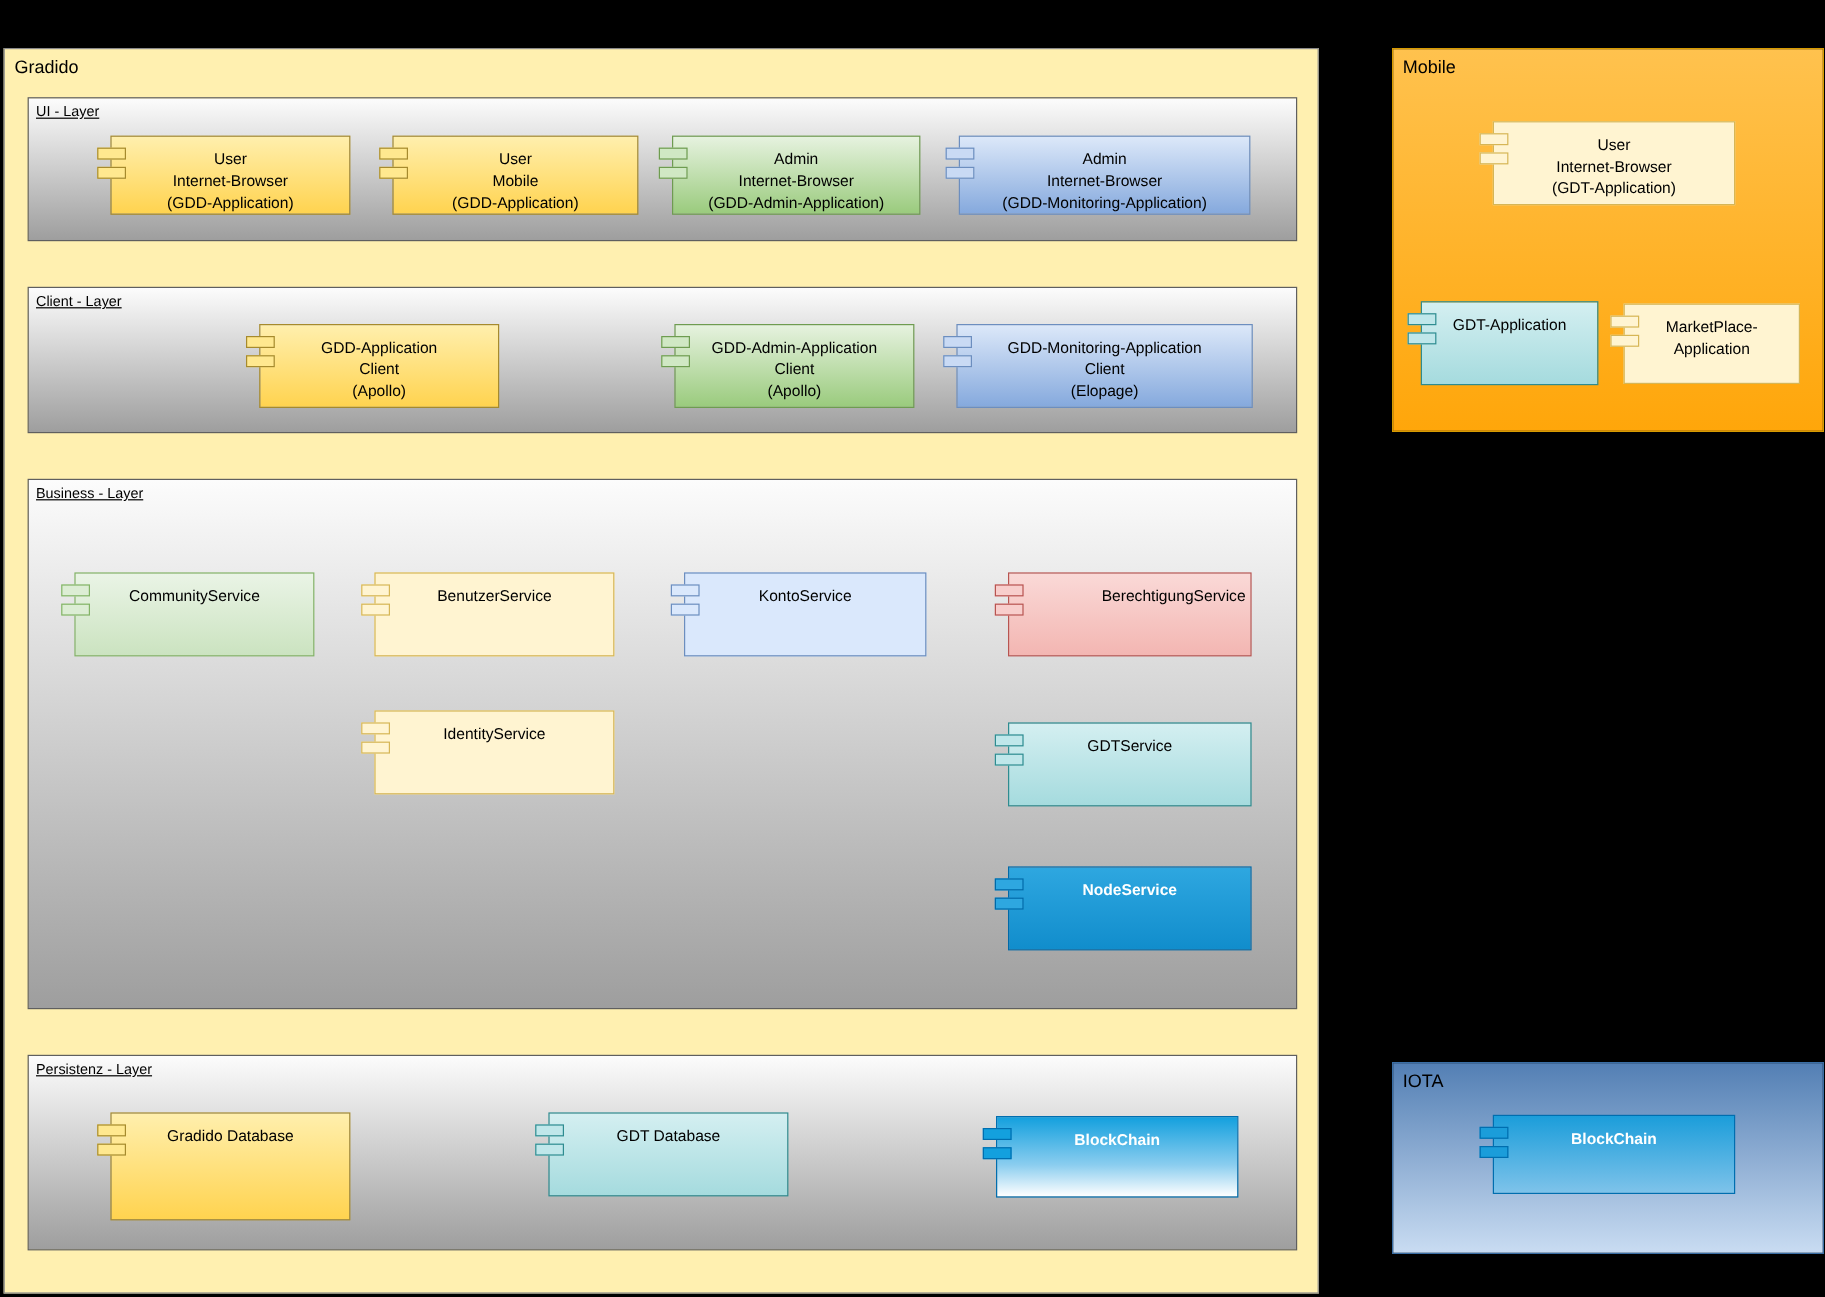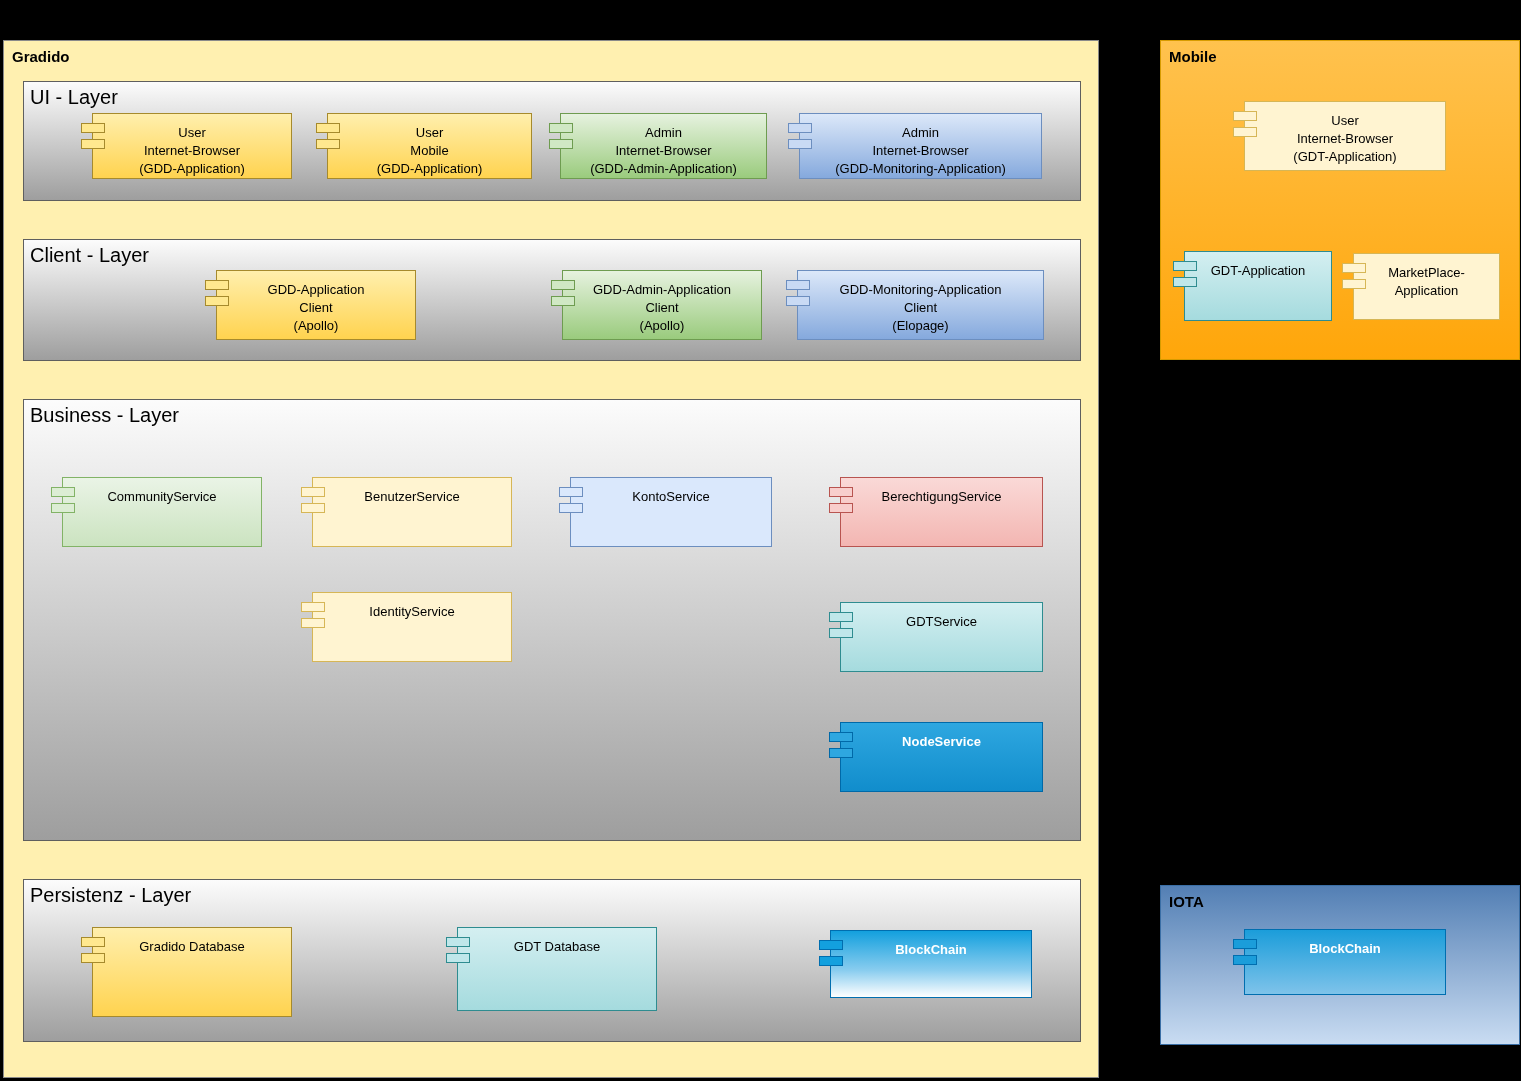--- a/index.html
+++ b/index.html
@@ -1,28 +1,28 @@
 <!DOCTYPE html>
 <html><head>
 <meta charset="utf-8">
 <style>
   * { margin:0; padding:0; box-sizing:border-box; }
   html,body { background:#000; }
   body { font-family:"Liberation Sans", sans-serif; color:#000; }
   #canvas { position:relative; width:1521px; height:1081px; background:#000; overflow:hidden; }
 
   .container { position:absolute; }
-  .container-title { position:absolute; top:7px; left:8px; font-size:15px; color:#000;font-weight:bold; }
+  .container-title { position:absolute; top:7px; left:8px; font-size:15px; color:#000; }
 
   #gradido { left:3px; top:40px; width:1096px; height:1038px; background:#FFF0B0; border:1px solid #8a8a8a; }
   #elopage { left:1160px; top:40px; width:360px; height:320px; background:linear-gradient(#FFC24E,#FFA60A); border:1px solid #D79B00; }
   #iota    { left:1160px; top:885px; width:360px; height:160px; background:linear-gradient(#537FB4,#C9DCF2); border:1px solid #3A6EA5; }
 
   .layer { position:absolute; background:linear-gradient(#FCFCFC,#9E9E9E); border:1px solid #5f5f5f; }
-  .layer-title { position:absolute; top:4px; left:6px; font-size:20px; color:#000; }
+  .layer-title { position:absolute; top:4px; left:6px; font-size:12px; color:#000;text-decoration:underline; }
 
   #ui-layer        { left:19px; top:40px;  width:1058px; height:120px; }
   #client-layer    { left:19px; top:198px; width:1058px; height:122px; }
   #business-layer  { left:19px; top:358px; width:1058px; height:442px; }
   #persistenz-layer{ left:19px; top:838px; width:1058px; height:163px; }
 
   .comp { position:absolute; border:1px solid #666; display:flex; flex-direction:column; align-items:center;
           padding:10px 4px 0 4px; font-size:13px; text-align:center; line-height:18px; }
   .comp-label { white-space:pre-line; }
   .tab { position:absolute; width:24px; height:10px; border:1px solid #666; }
@@ -148,21 +148,21 @@
         <span class="tab t2"></span>
         <span class="comp-label">BenutzerService</span>
       </div>
 
       <div class="comp c-paleblue" style="left:546px; top:77px; width:202px; height:70px;">
         <span class="tab t1"></span>
         <span class="tab t2"></span>
         <span class="comp-label">KontoService</span>
       </div>
 
-      <div class="comp c-pink" style="left:816px; top:77px; width:203px; height:70px;">
+      <div class="comp c-pink" style="left:816px; top:77px; width:203px; height:70px;align-items:flex-end;">
         <span class="tab t1"></span>
         <span class="tab t2"></span>
         <span class="comp-label">BerechtigungService</span>
       </div>
 
       <div class="comp c-paleyellow" style="left:288px; top:192px; width:200px; height:70px;">
         <span class="tab t1"></span>
         <span class="tab t2"></span>
         <span class="comp-label">IdentityService</span>
       </div>
@@ -182,21 +182,21 @@
 
     <div id="persistenz-layer" class="layer">
       <div class="layer-title">Persistenz - Layer</div>
 
       <div class="comp c-yellow" style="left:68px; top:47px; width:200px; height:90px;">
         <span class="tab t1"></span>
         <span class="tab t2"></span>
         <span class="comp-label">Gradido Database</span>
       </div>
 
-      <div class="comp c-teal" style="left:433px; top:47px; width:200px; height:84px;">
+      <div class="comp c-teal" style="left:433px; top:47px; width:200px; height:70px;">
         <span class="tab t1"></span>
         <span class="tab t2"></span>
         <span class="comp-label">GDT Database</span>
       </div>
 
       <div class="comp c-blockfade" style="left:806px; top:50px; width:202px; height:68px;">
         <span class="tab t1"></span>
         <span class="tab t2"></span>
         <span class="comp-label">BlockChain</span>
       </div>

